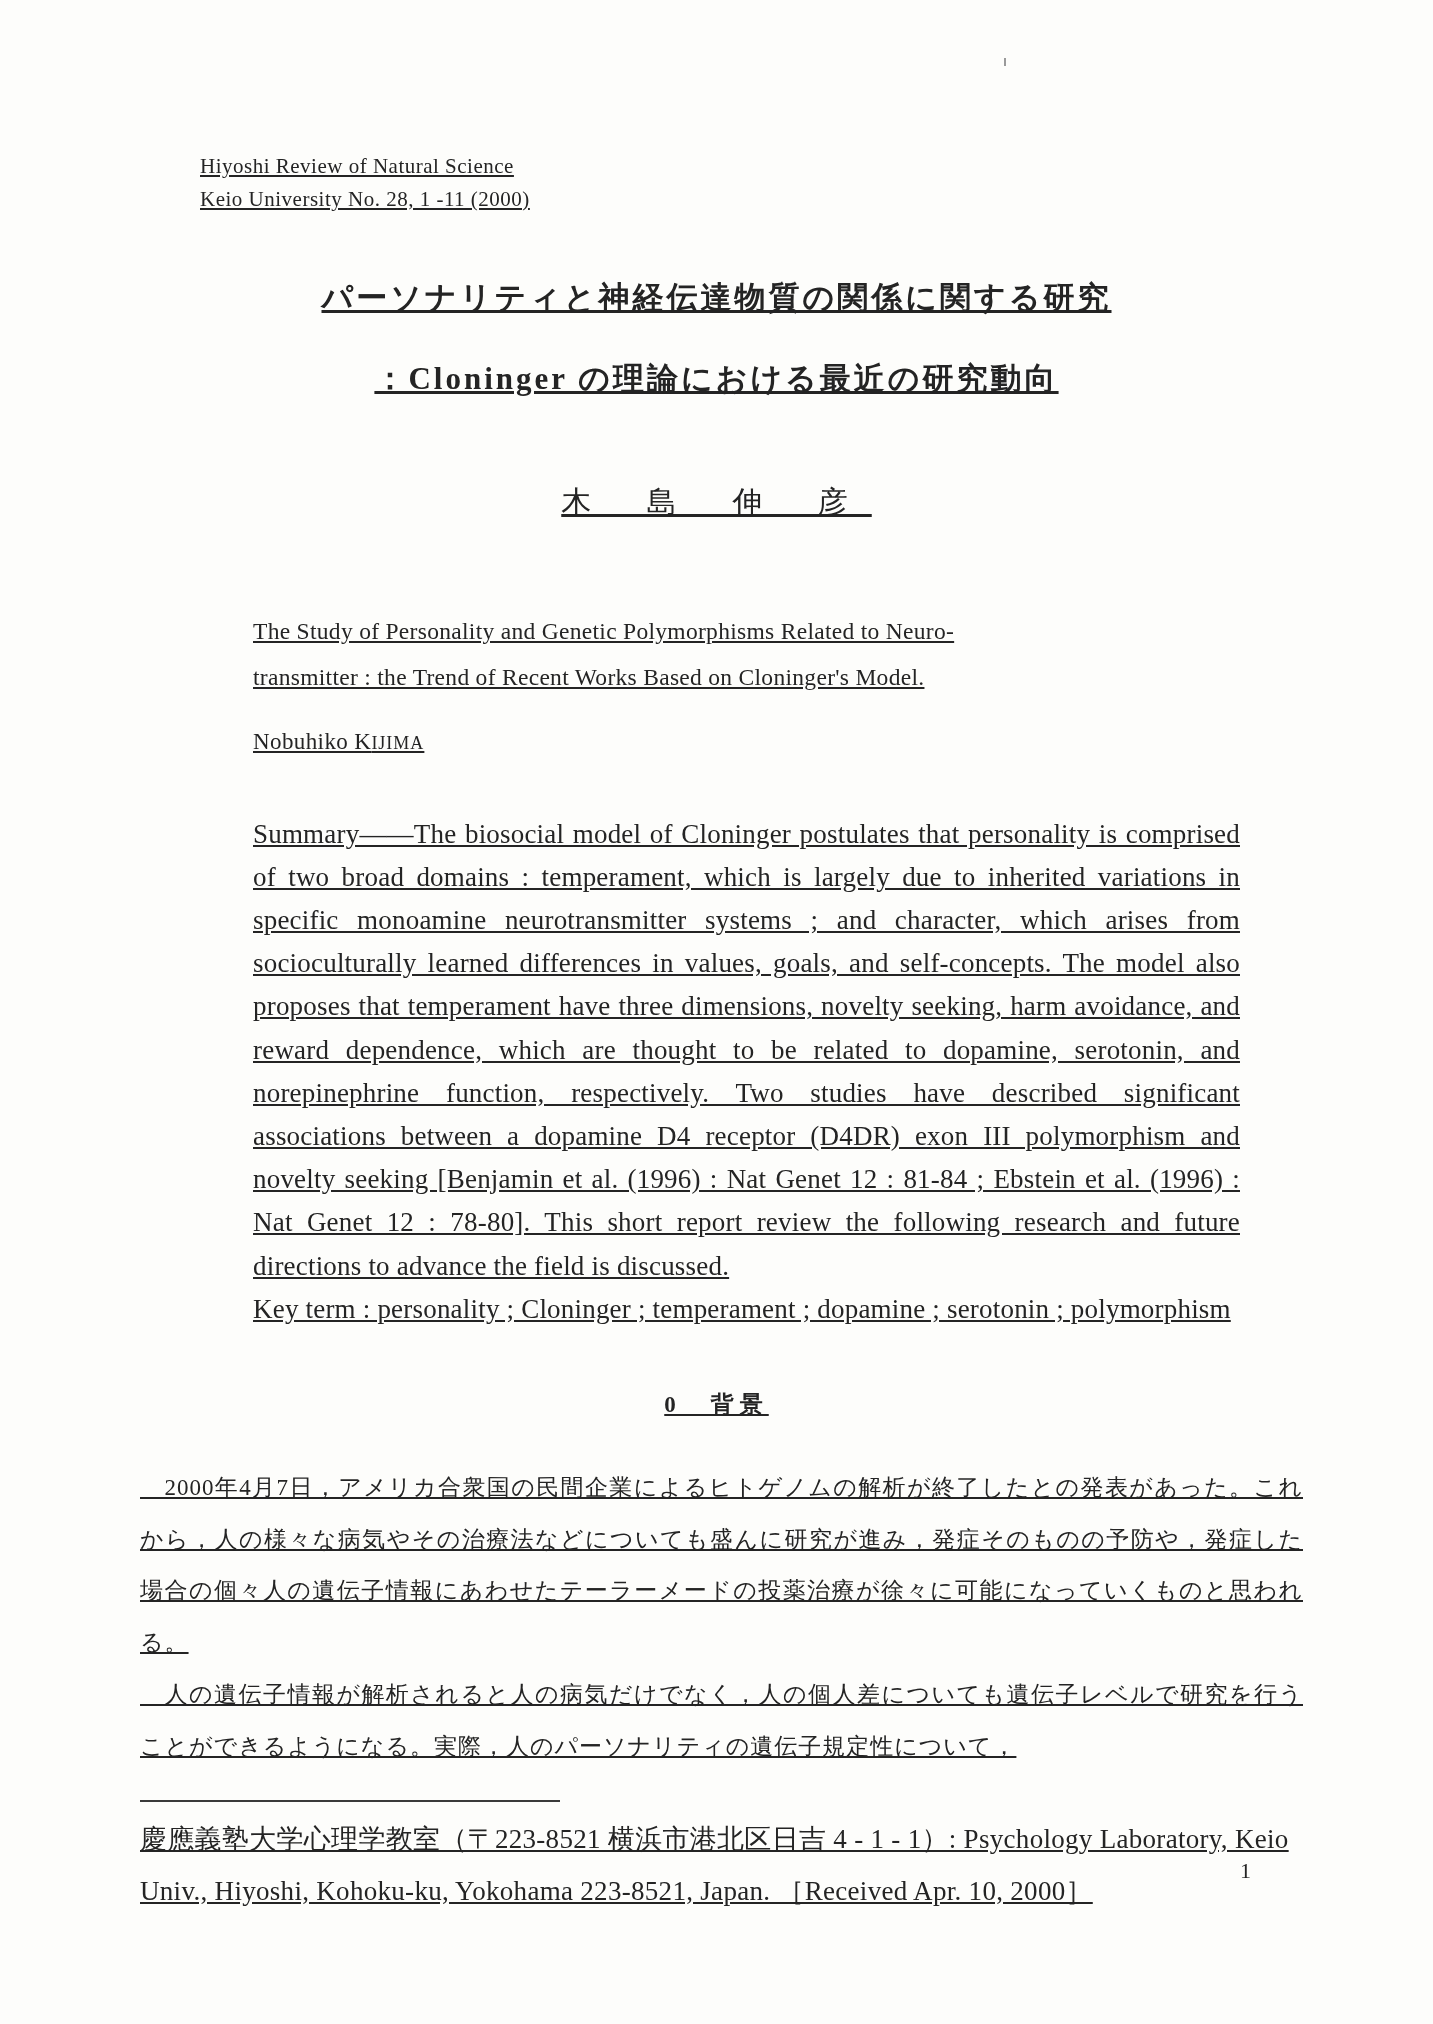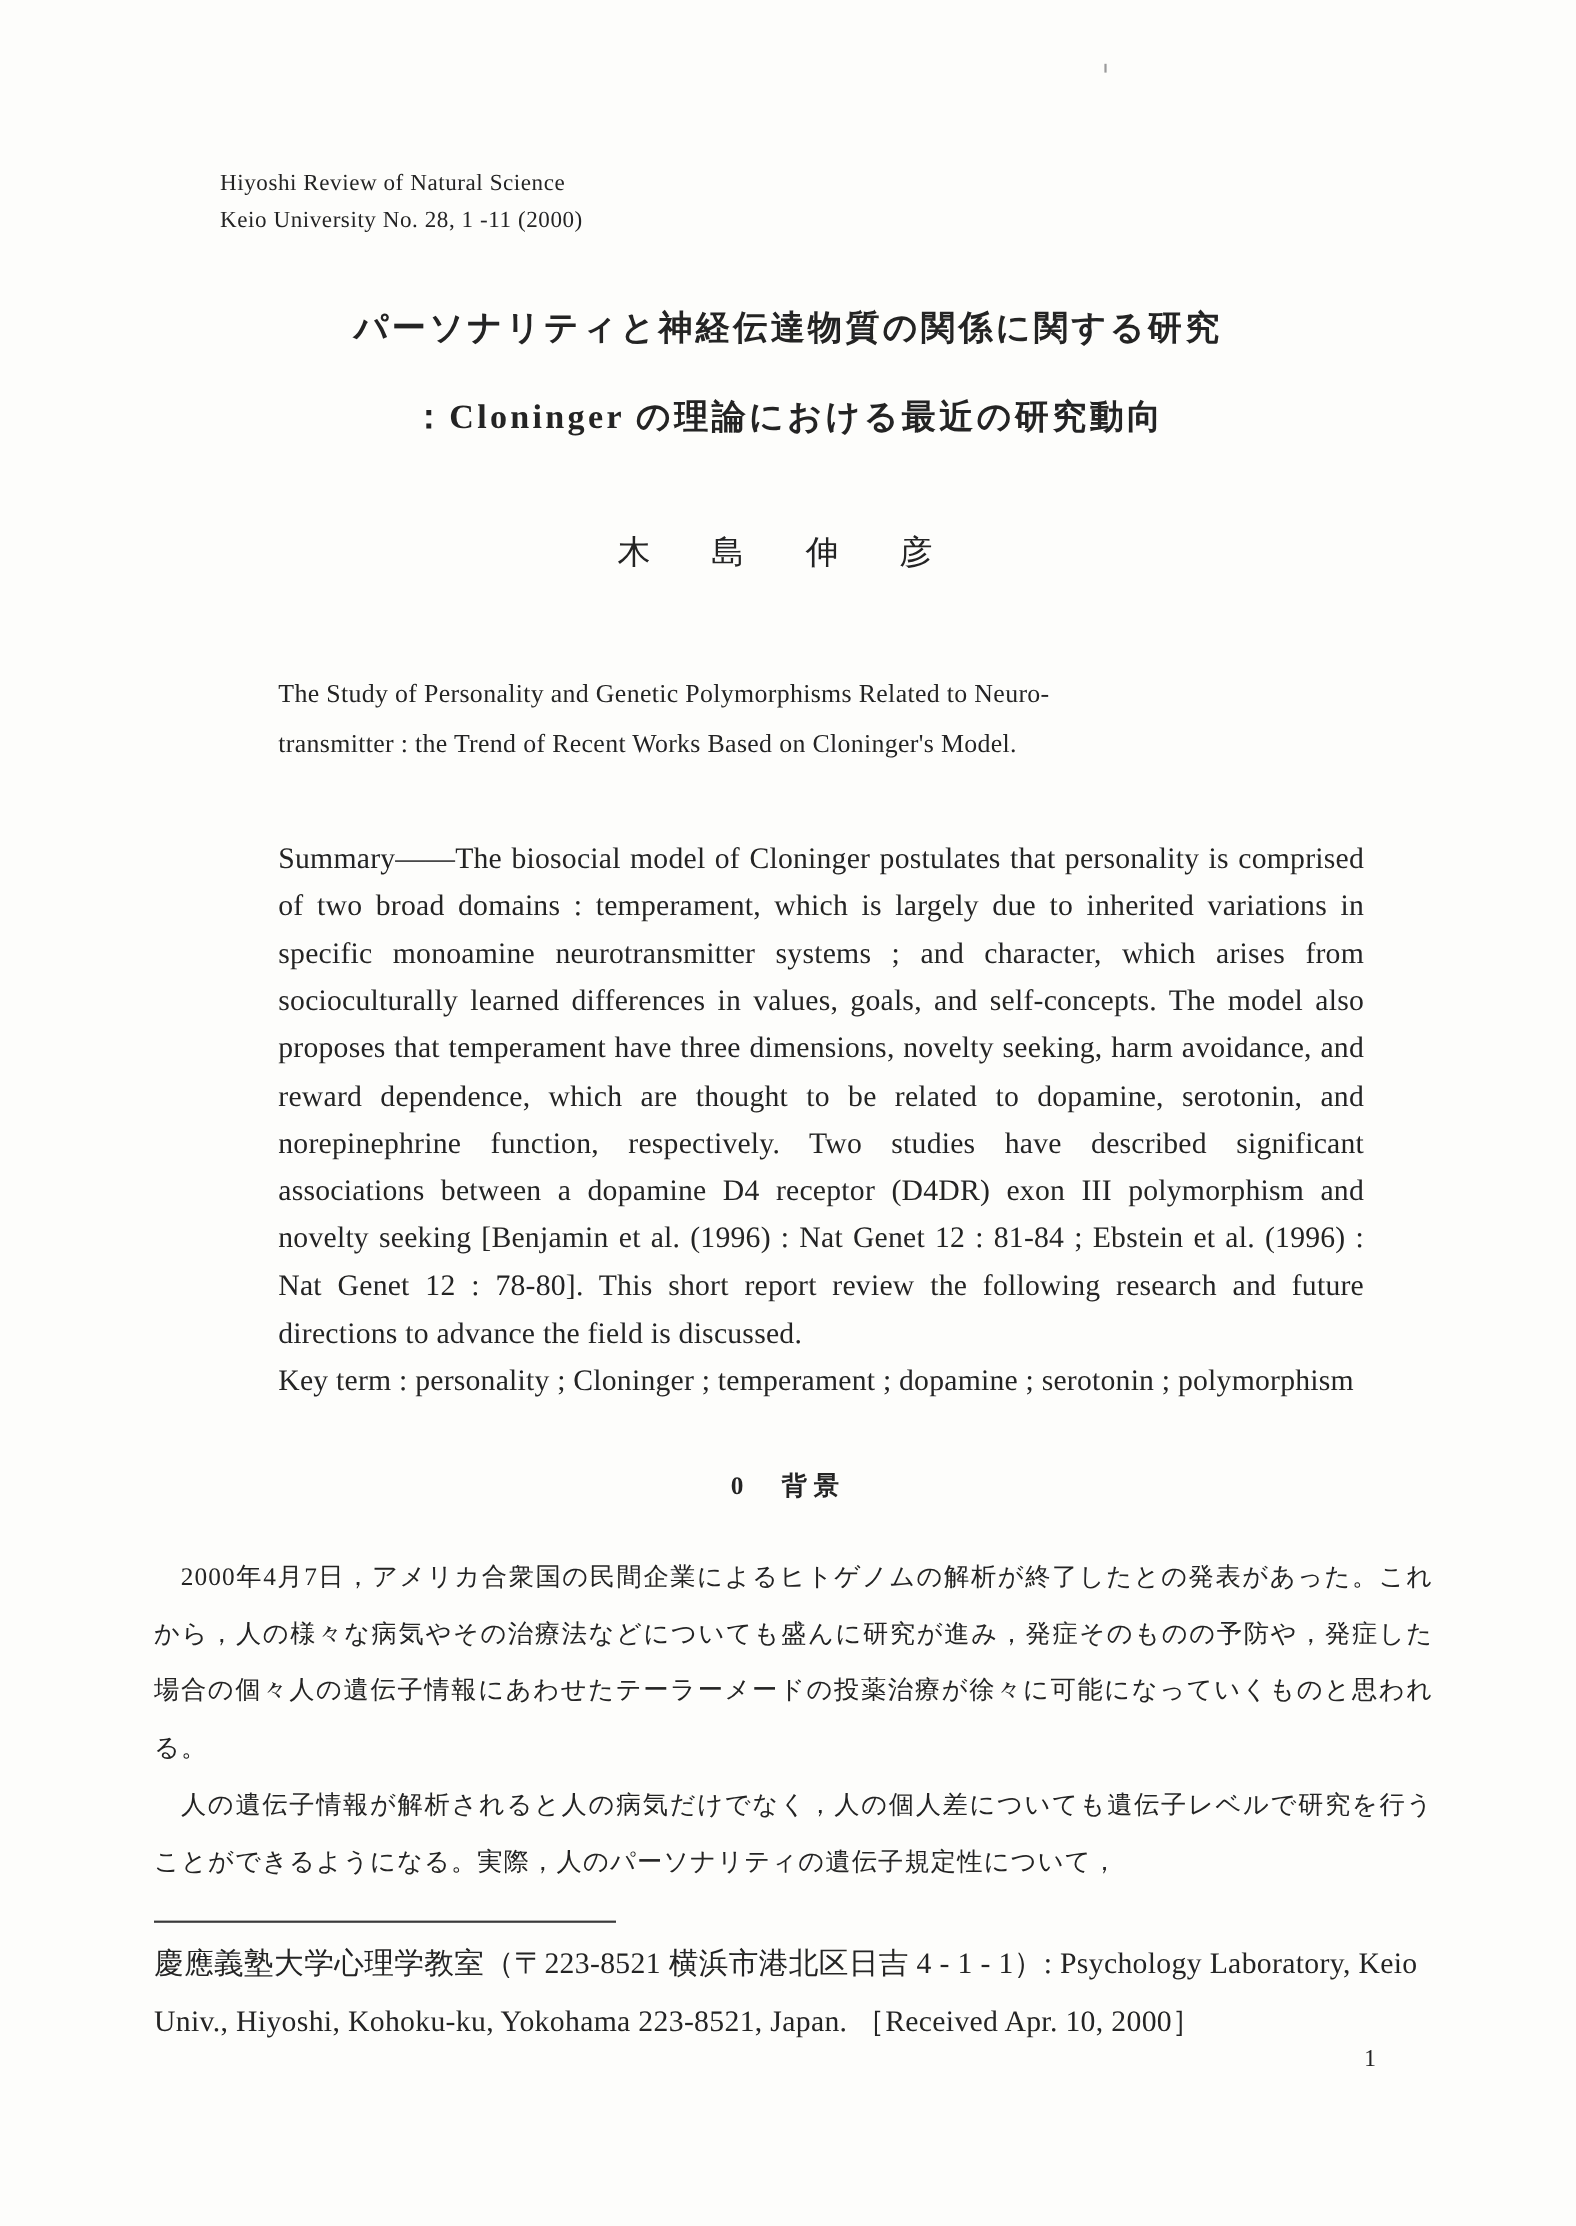--- a/index.html
+++ b/index.html
@@ -10,20 +10,21 @@
   .page {
     position: relative;
     width: 1433px;
     height: 2024px;
     margin: 0 auto;
     background: #fdfdfb;
     font-family: "Liberation Serif", "DejaVu Serif", serif;
     color: #242424;
     overflow: hidden;
     box-sizing: border-box;
+    text-decoration: underline;
   }
   .scan-speck {
     position: absolute;
     top: 58px;
     left: 1004px;
     width: 2px;
     height: 8px;
     background: #9a9a9a;
   }
   .journal-header {
@@ -131,20 +132,21 @@
     <div class="line2">：Cloninger の理論における最近の研究動向</div>
   </div>
 
   <div class="author-ja">木 島 伸 彦</div>
 
   <div class="title-en">
     <div>The Study of Personality and Genetic Polymorphisms Related to Neuro-</div>
     <div>transmitter : the Trend of Recent Works Based on Cloninger's Model.</div>
   </div>
 
+  <div class="author-en"><span>Nobuhiko K</span><span class="caps">IJIMA</span></div>
 
   <div class="summary-block">
     <p class="summary">Summary——The biosocial model of Cloninger postulates that personality is comprised of two broad domains : temperament, which is largely due to inherited variations in specific monoamine neurotransmitter systems ; and character, which arises from socioculturally learned differences in values, goals, and self-concepts. The model also proposes that temperament have three dimensions, novelty seeking, harm avoidance, and reward dependence, which are thought to be related to dopamine, serotonin, and norepinephrine function, respectively. Two studies have described significant associations between a dopamine D4 receptor (D4DR) exon III polymorphism and novelty seeking [Benjamin et al. (1996) : Nat Genet 12 : 81-84 ; Ebstein et al. (1996) : Nat Genet 12 : 78-80]. This short report review the following research and future directions to advance the field is discussed.</p>
     <p class="keyterm">Key term : personality ; Cloninger ; temperament ; dopamine ; serotonin ; polymorphism</p>
   </div>
 
   <div class="section-heading">0　背景</div>
 
   <div class="body-text">
     <p>　2000年4月7日，アメリカ合衆国の民間企業によるヒトゲノムの解析が終了したとの発表があった。これから，人の様々な病気やその治療法などについても盛んに研究が進み，発症そのものの予防や，発症した場合の個々人の遺伝子情報にあわせたテーラーメードの投薬治療が徐々に可能になっていくものと思われる。</p>

